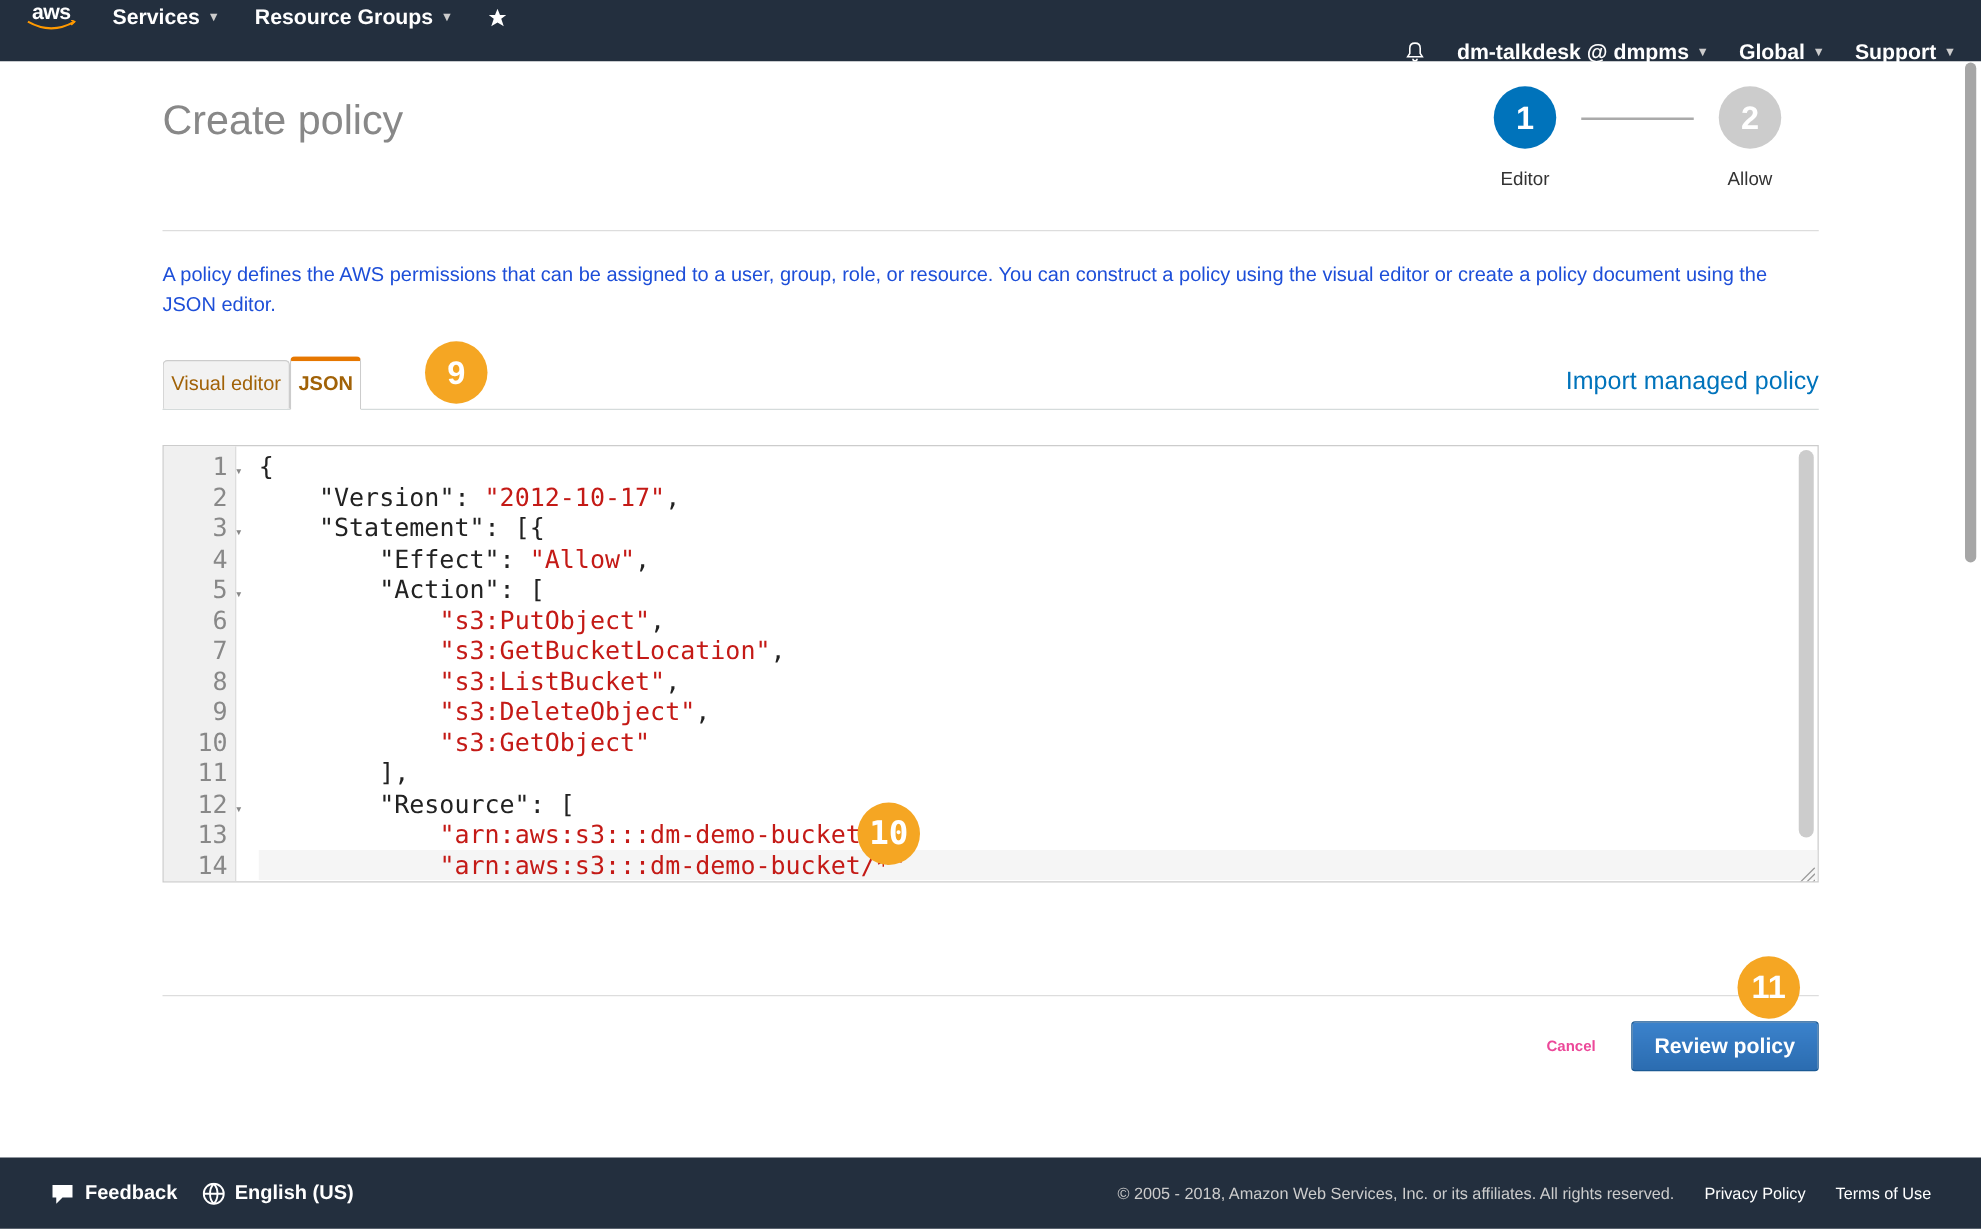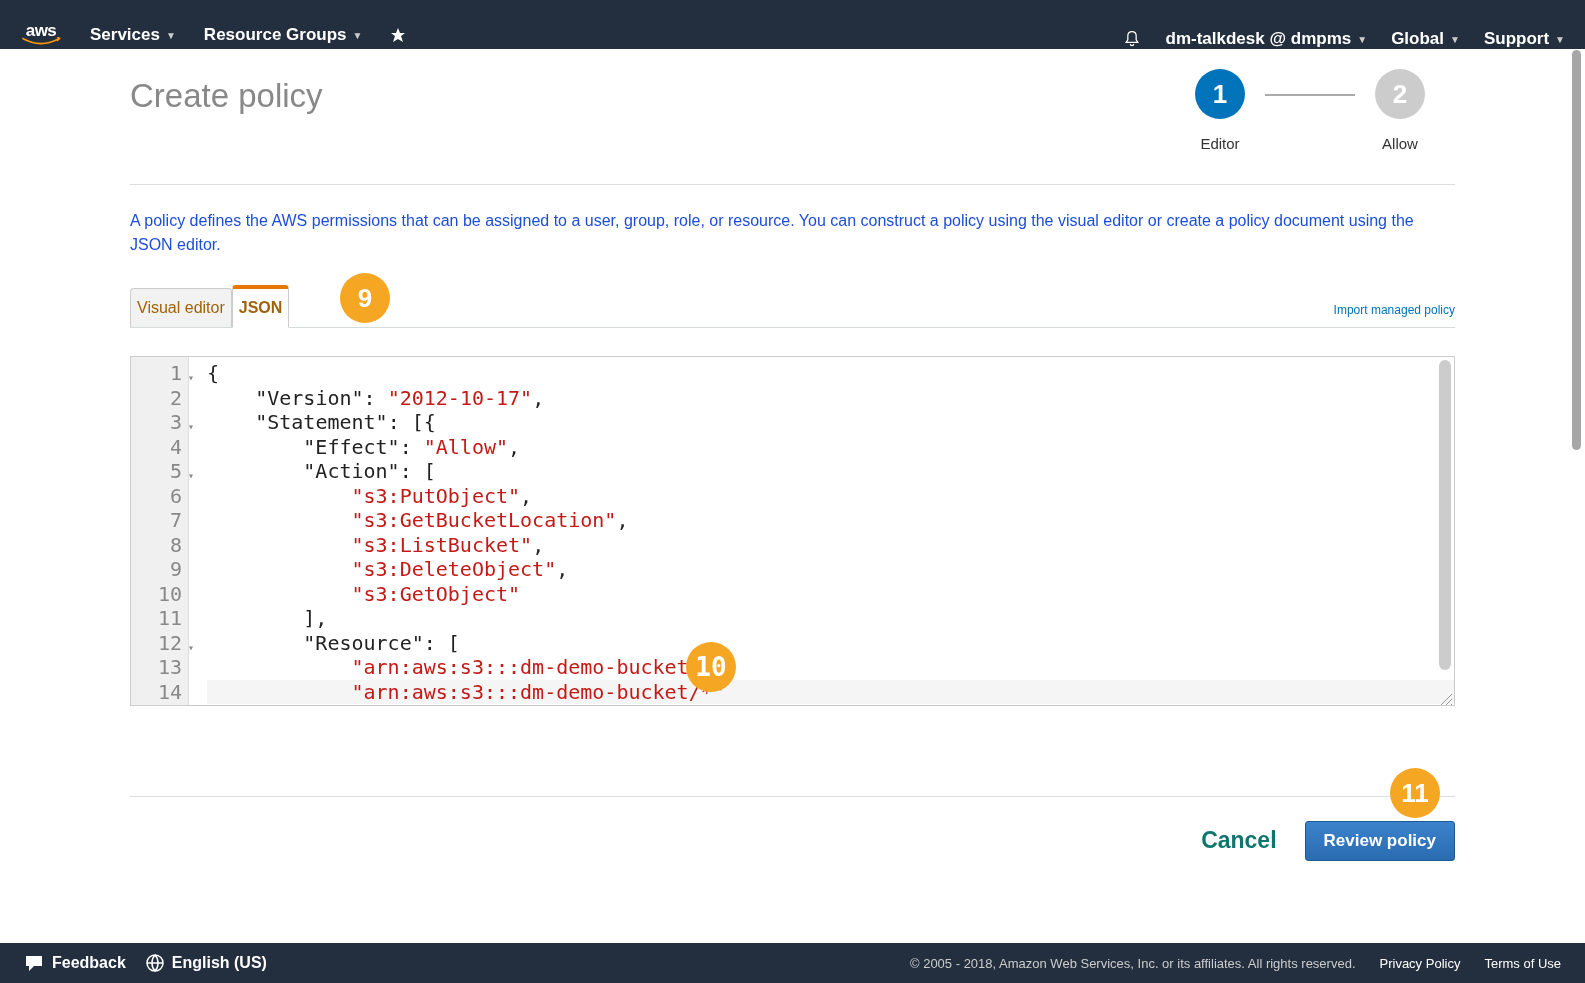--- a/index.html
+++ b/index.html
@@ -1,27 +1,27 @@
 <!DOCTYPE html>
 <html><head>
   <meta charset="utf-8">
   <style>
     * { margin: 0; padding: 0; box-sizing: border-box; }
     body { font-family: -apple-system, BlinkMacSystemFont, "Segoe UI", Helvetica, Arial, sans-serif; background: #fff; width: 1585px; height: 983px; overflow: hidden; }
     
     
-    .top-nav { background: #232f3e; height: 49px; display: flex; align-items: flex-end; padding: 0 20px; color: #fff; justify-content: space-between; }
+    .top-nav { background: #232f3e; height: 49px; display: flex; align-items: flex-start; padding: 0 20px; color: #fff; justify-content: space-between; }
     .nav-left { display: flex; align-items: center; gap: 28px; }
     .aws-logo { display: flex; flex-direction: column; align-items: center; }
     .aws-logo-text { font-size: 17px; font-weight: 700; letter-spacing: -0.5px; color: #fff; }
     .aws-smile { width: 42px; height: 12px; margin-top: -4px; }
     .nav-item { display: flex; align-items: center; gap: 6px; font-size: 17px; font-weight: 600; cursor: pointer; }
     .nav-caret { font-size: 10px; color: #ccc; }
     .pin-icon-svg { width: 16px; height: 16px; fill: #fff; }
-    .nav-right { display: flex; align-items: center; gap: 24px; font-size: 15px; }
+    .nav-right { display: flex; align-items: center; gap: 24px; font-size: 15px; margin-top: 32px; }
     .bell-icon-svg { width: 20px; height: 20px; stroke: #fff; fill: none; stroke-width: 1.5; }
     
     
     .main-wrap { padding: 0 130px; position: relative; }
     .page-header-row { display: flex; justify-content: space-between; align-items: flex-start; padding-top: 20px; gap: 18px; }
     .page-title { font-size: 33px; font-weight: 400; color: #888; padding-top: 8px; }
     
     
     .stepper { display: flex; align-items: flex-start; gap: 0; margin-right: 10px; }
     .step { display: flex; flex-direction: column; align-items: center; width: 90px; }
@@ -34,21 +34,21 @@
     .divider { border: none; border-top: 1px solid #ddd; margin: 32px 0 24px 0; }
     
     .description { font-size: 16px; color: #1d4ed8; line-height: 1.5; margin-bottom: 28px; }
     
     
     .tabs-row { display: flex; align-items: flex-end; border-bottom: 1px solid #d5dbdb; justify-content: space-between; }
     .tabs-left { display: flex; align-items: flex-end; position: relative; }
     .tab { padding: 10px 6px; font-size: 16px; cursor: pointer; color: #a16207; }
     .tab-inactive { background: #f2f2f2; border: 1px solid #ccc; border-bottom: none; border-radius: 4px 4px 0 0; }
     .tab-active { background: #fff; border: 1px solid #ccc; border-top: 4px solid #e67700; border-bottom: 1px solid #fff; margin-bottom: -1px; border-radius: 4px 4px 0 0; font-weight: 600; }
-    .import-link { color: #0073bb; font-size: 12px; cursor: pointer; padding-bottom: 10px; }
+    .import-link { color: #0073bb; font-size: 20px; cursor: pointer; padding-bottom: 10px; }
     
     
     .editor-wrap { border: 1px solid #ccc; margin-top: 28px; height: 350px; display: flex; font-family: "Menlo", "Monaco", "Consolas", monospace; font-size: 20px; position: relative; overflow: hidden; }
     .gutter { background: #f0f0f0; width: 58px; text-align: right; padding: 4px 6px 0 0; color: #888; border-right: 1px solid #ddd; line-height: 24.5px; }
     .gutter-line { position: relative; }
     .fold-marker::after { content: "▾"; position: absolute; right: -12px; font-size: 10px; color: #888; top: 5px; }
     .code-area { flex: 1; padding: 4px 0 0 18px; line-height: 24.5px; white-space: pre; overflow: auto; color: #222; position: relative; }
     .tok-key { color: #222; }
     .tok-str { color: #c41a16; }
     .tok-punc { color: #222; }
@@ -57,25 +57,25 @@
     .editor-scroll { position: absolute; right: 3px; top: 3px; width: 12px; height: 310px; background: #ccc; border-radius: 6px; }
     .editor-resize { position: absolute; right: 2px; bottom: 2px; width: 14px; height: 14px; }
     .editor-resize svg { width: 14px; height: 14px; }
     
     
     .annot { position: absolute; width: 50px; height: 50px; border-radius: 50%; background: #f5a623; color: #fff; display: flex; align-items: center; justify-content: center; font-size: 26px; font-weight: 600; z-index: 10; }
     
     
     .actions-divider { border: none; border-top: 1px solid #ddd; margin: 90px 0 20px 0; }
     .actions-row { display: flex; justify-content: flex-end; gap: 20px; align-items: center; padding-bottom: 30px; }
-    .btn-cancel { color: #0f766e; font-size: 23px; font-weight: 600; background: none; border: none; cursor: pointer; padding: 10px 8px; }
+    .btn-cancel { color: #ec4899; font-size: 12px; font-weight: 600; background: none; border: none; cursor: pointer; padding: 10px 8px; }
     .btn-primary { background: #2e73b8; background: linear-gradient(#3b82cc, #2b6cb0); color: #fff; font-size: 17px; font-weight: 700; border: 1px solid #1b5a95; border-radius: 3px; padding: 9px 18px; cursor: pointer; }
     
     
-    .bottom-bar { position: absolute; bottom: 0; left: 0; right: 0; background: #232f3e; height: 40px; display: flex; align-items: center; justify-content: space-between; padding: 0 24px; color: #fff; font-size: 14px; }
+    .bottom-bar { position: absolute; bottom: 0; left: 0; right: 0; background: #232f3e; height: 57px; display: flex; align-items: center; justify-content: space-between; padding: 0 40px; color: #fff; font-size: 14px; }
     .bottom-left { display: flex; align-items: center; gap: 20px; }
     .fb-item { display: flex; align-items: center; gap: 8px; font-weight: 600; font-size: 16px; cursor: pointer; }
     .globe-svg { width: 18px; height: 18px; }
     .chat-svg { width: 20px; height: 18px; fill: #fff; }
     .bottom-right { display: flex; align-items: center; gap: 24px; font-size: 13px; }
     .copyright { color: #ccc; }
     .footer-link { color: #fff; cursor: pointer; }
     
     
     .right-scroll { position: absolute; right: 4px; top: 50px; width: 9px; height: 400px; background: rgba(0,0,0,0.35); border-radius: 5px; }

